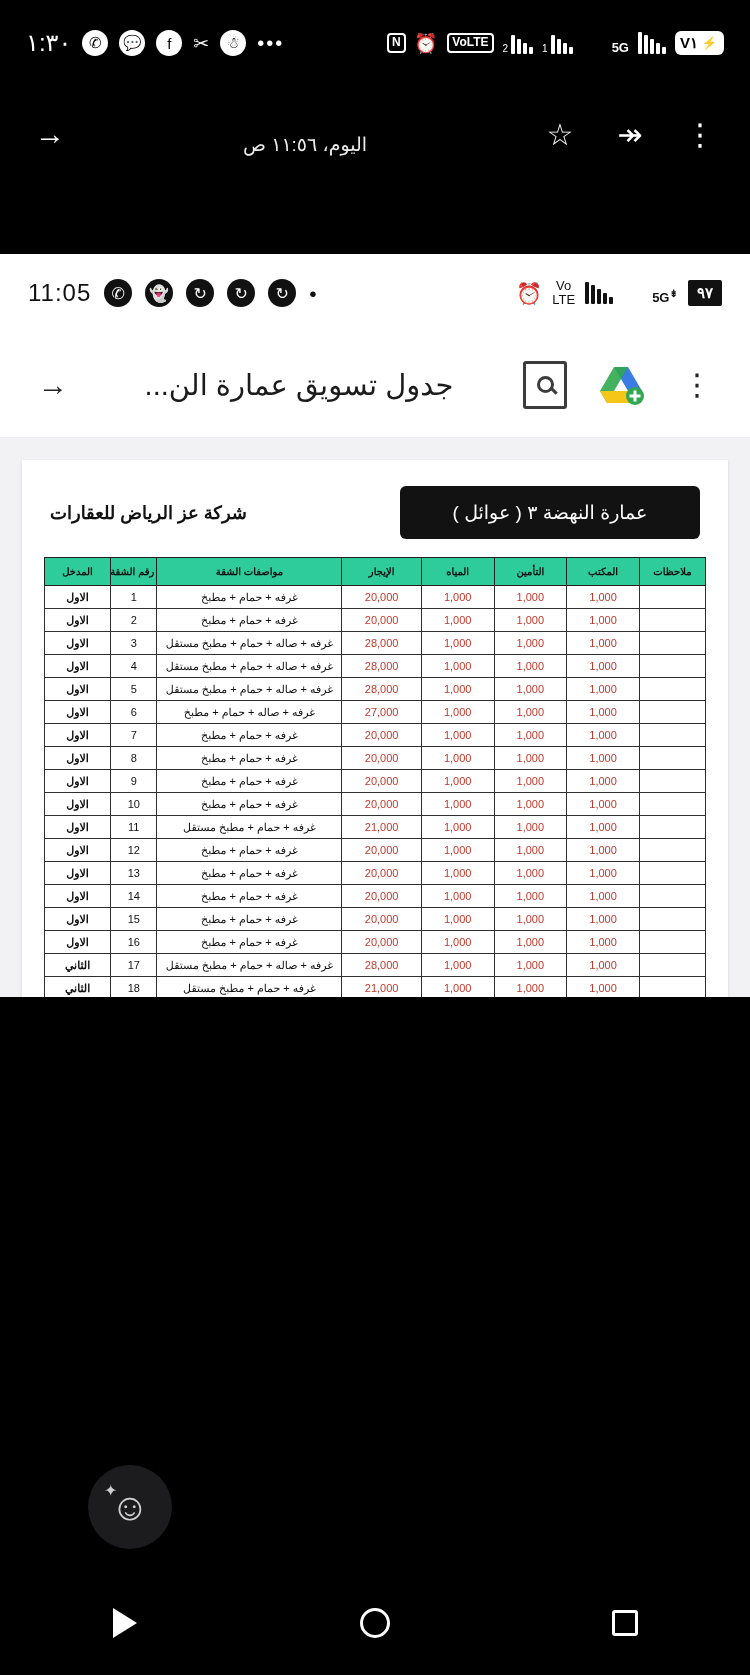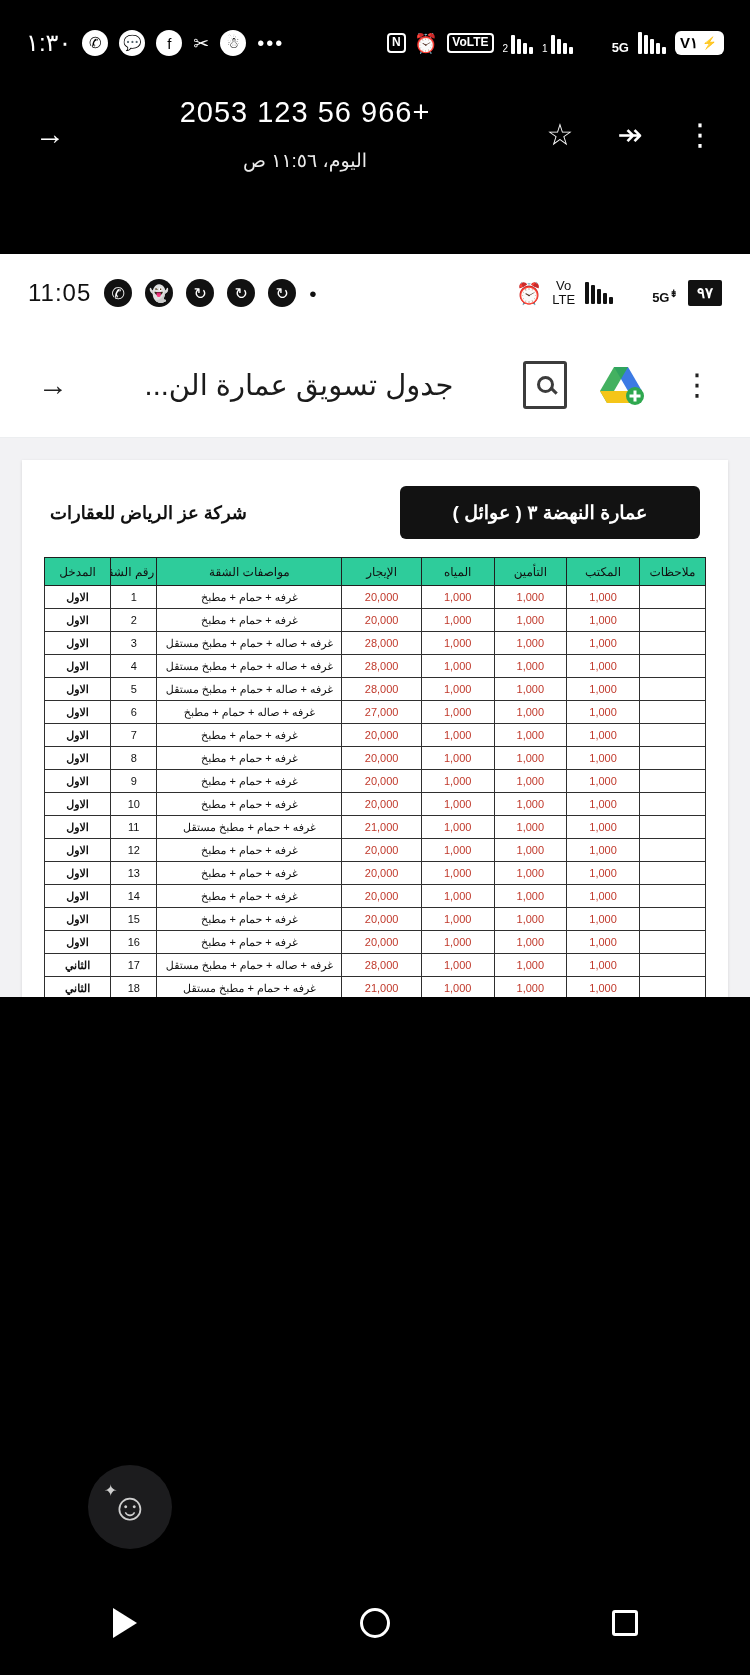--- a/index.html
+++ b/index.html
@@ -139,41 +139,41 @@
     background: #fff; height: 100%; padding: 26px 22px 0 22px;
     box-shadow: 0 1px 3px rgba(0,0,0,.12);
   }
   .sheet-top {
     display: flex; align-items: center; justify-content: space-between;
     padding: 0 6px 18px 6px;
   }
   .company { font-size: 18px; font-weight: bold; color: #111; }
   .bldg-badge {
     background: #121212; color: #fff;
-    font-size: 19px; font-weight: bold;
+    font-size: 19px; font-weight: normal;
     padding: 15px 40px; border-radius: 6px;
     min-width: 300px; text-align: center;
   }
 
   table.tbl {
     border-collapse: collapse; width: 100%;
     table-layout: fixed;
   }
   table.tbl th, table.tbl td {
     border: 1px solid #2f2f2f;
     text-align: center;
     font-size: 11px;
     height: 23px;
     padding: 0 2px;
     white-space: nowrap;
     overflow: hidden;
   }
   table.tbl thead th {
     background: #2ecc9b; color: #111;
-    font-size: 12px; font-weight: normal;
+    font-size: 10px; font-weight: bold;
     height: 28px;
     border-color: #1f1f1f;
   }
   .c-entry { width: 10%; font-weight: bold; color: #111; }
   .c-num   { width: 7%;  color: #111; }
   .c-desc  { width: 28%; color: #111; }
   .c-rent  { width: 12%; color: #c0392b; }
   .c-water { width: 11%; color: #c0392b; }
   .c-ins   { width: 11%; color: #c0392b; }
   .c-office{ width: 11%; color: #c0392b; }
@@ -259,21 +259,20 @@
       <span class="round-ic">✆</span>
       <span class="clock-out">١:٣٠</span>
     </div>
   </div>
 
   <div class="outer-header">
     <div class="icon-btn">⋮</div>
     <div class="icon-btn">↠</div>
     <div class="icon-btn">☆</div>
     <div class="oh-title-wrap">
-      <div class="oh-number">+966 56 123 2053</div>
       <div class="oh-sub">اليوم، ١١:٥٦ ص</div>
     </div>
     <div class="icon-btn">→</div>
   </div>
 
   <div class="black-gap"></div>
 
   <div class="inner">
 
     <div class="inner-status">

